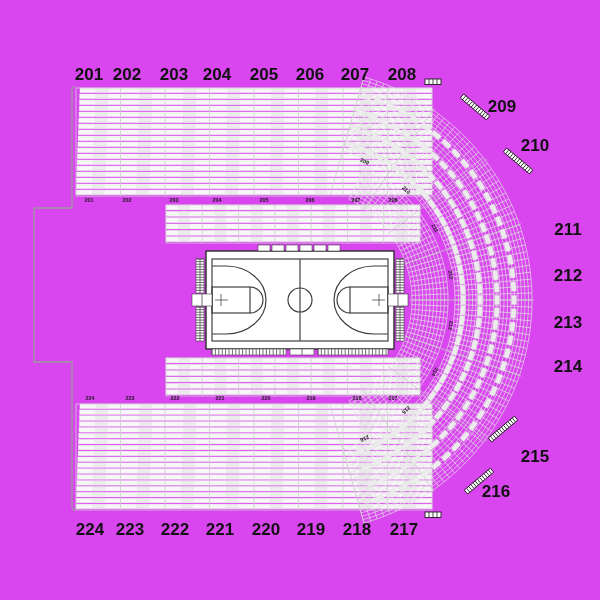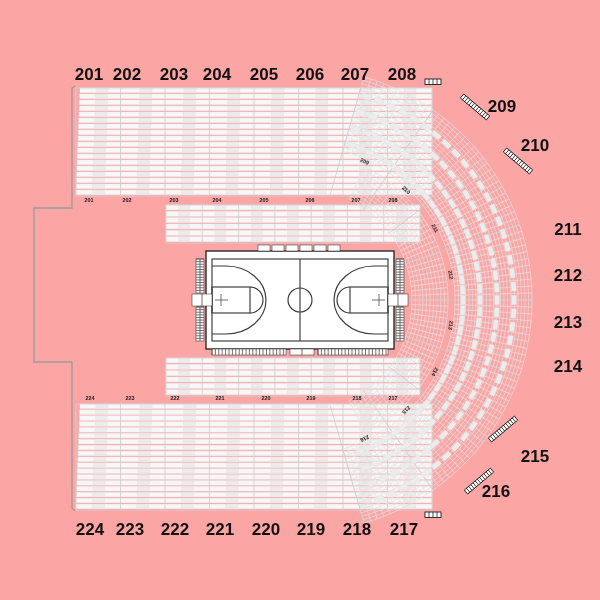--- a/index.html
+++ b/index.html
@@ -11,21 +11,21 @@
   body {
     width: 600px;
     height: 600px;
     font-family: "Liberation Sans", sans-serif;
     overflow: hidden;
   }
   #stage {
     position: relative;
     width: 600px;
     height: 600px;
-    background: #fca5a5;
+    background: #d946ef;
   }
   #chart-svg {
     position: absolute;
     left: 0;
     top: 0;
     width: 600px;
     height: 600px;
     display: block;
   }
   .outer-label {

